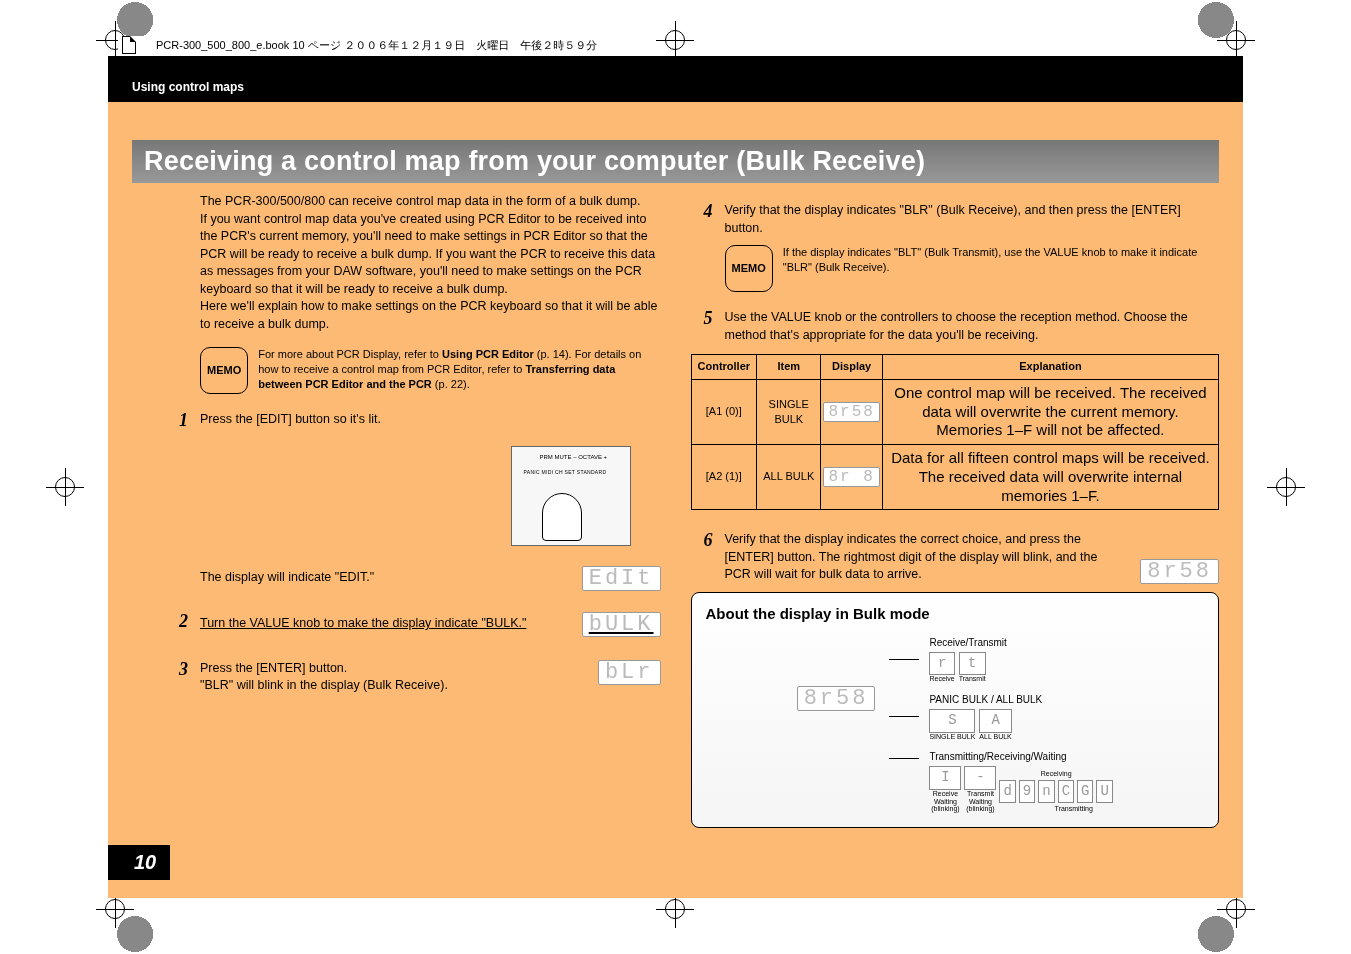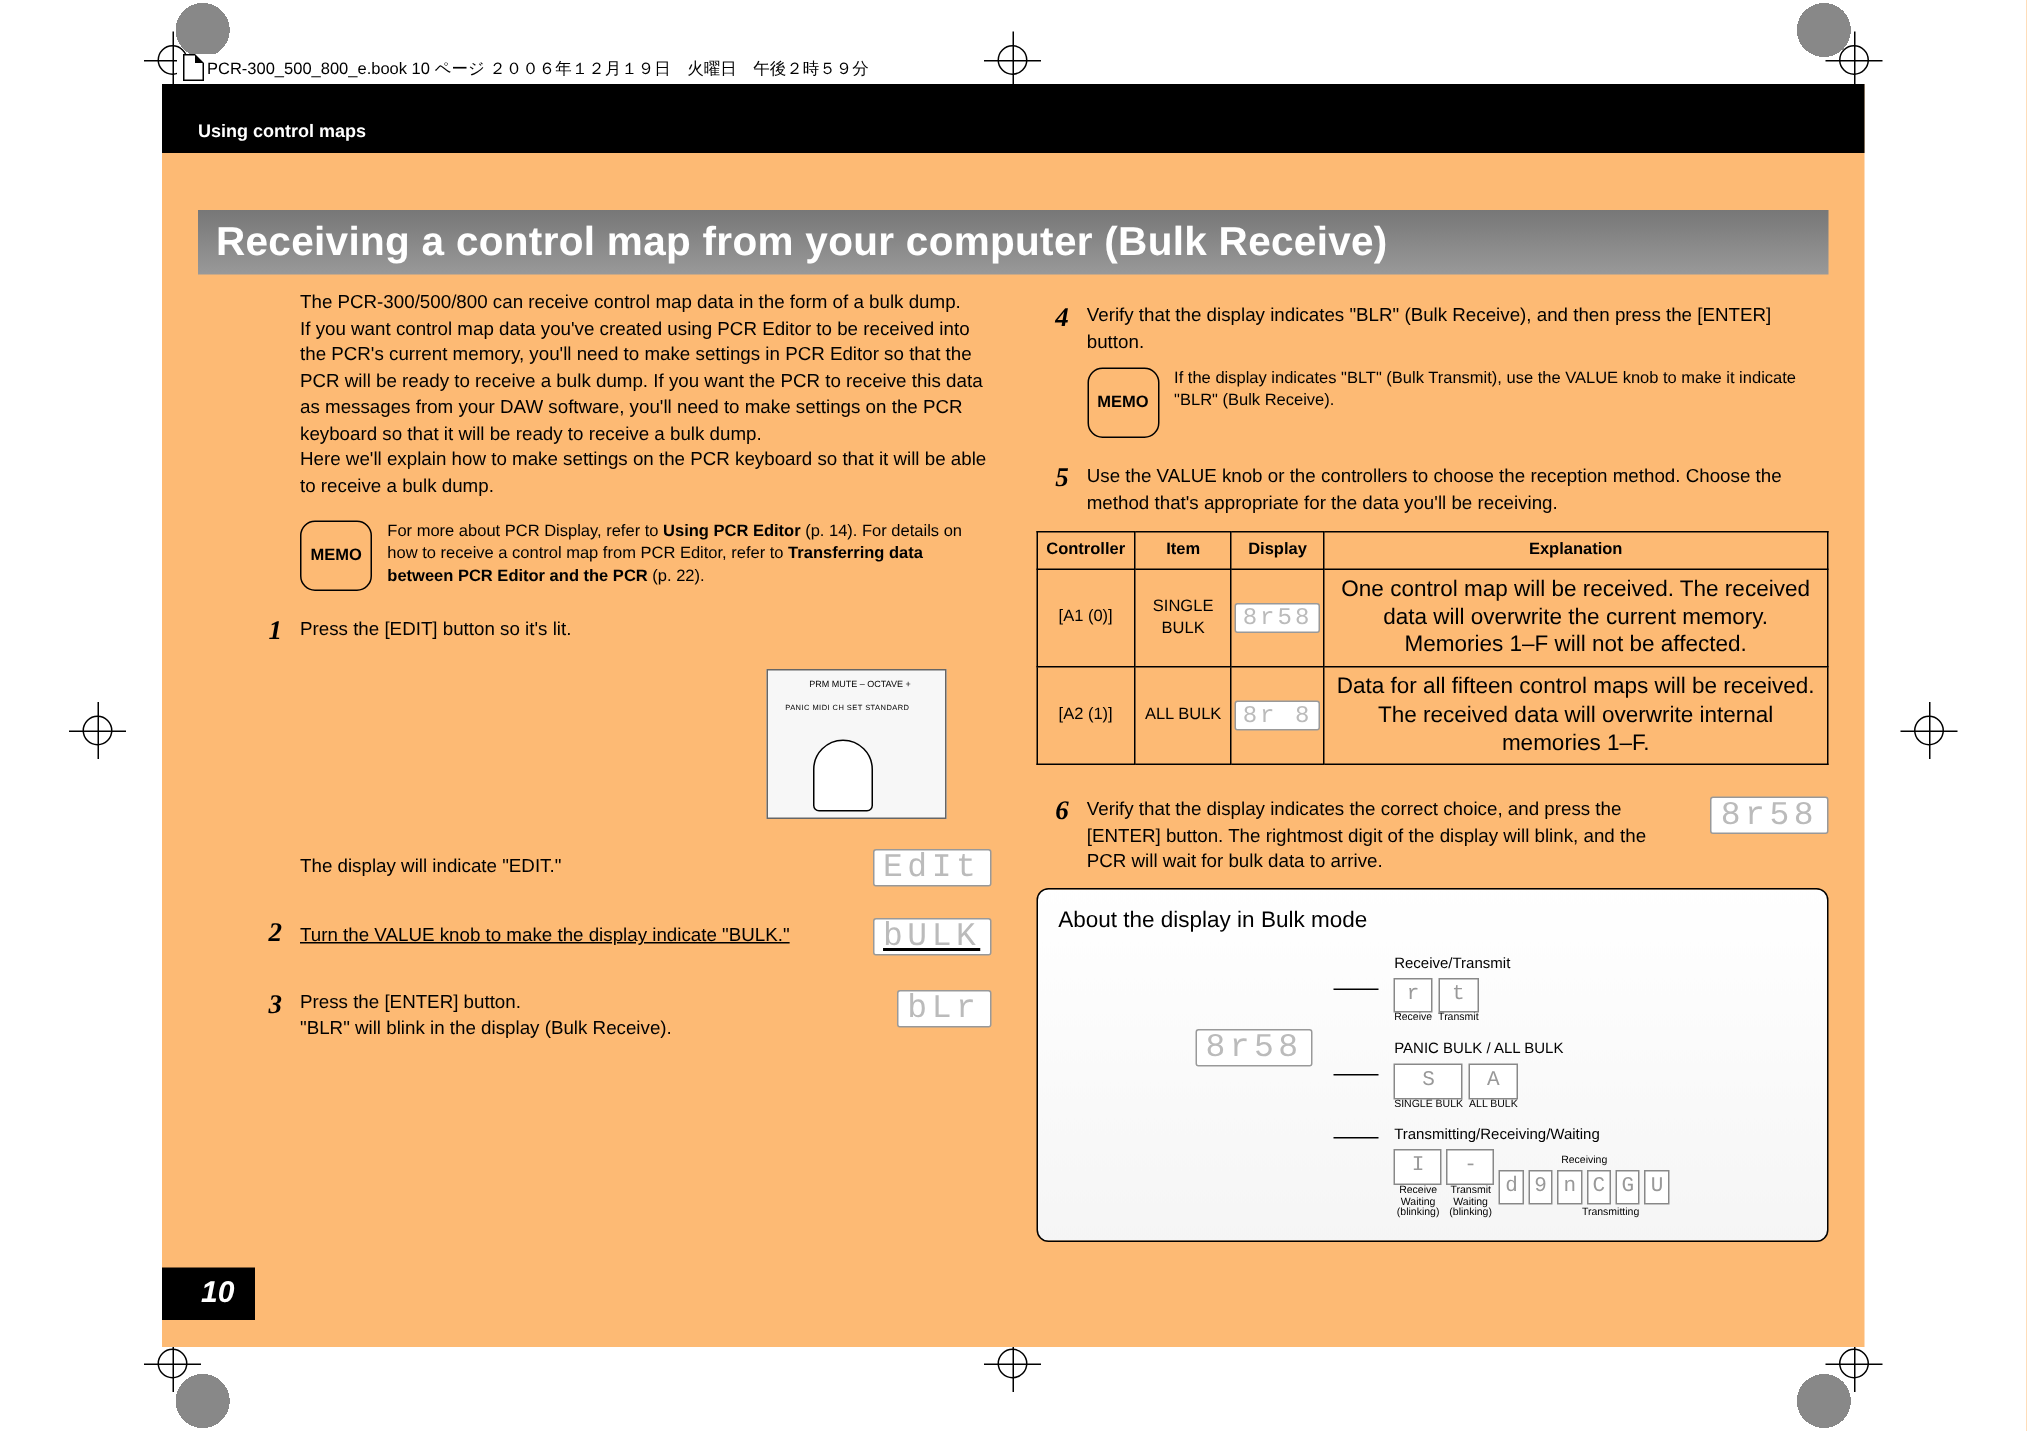--- a/index.html
+++ b/index.html
@@ -44,21 +44,21 @@
 
   .header-line {
     position: absolute;
     top: 36px; left: 118px;
     font-size: 11px;
     color: #000;
     background: #fff;
     padding: 0 4px;
     display: flex;
     align-items: center;
-    gap: 2px;
+    gap: 20px;
   }
   .header-icon {
     display: inline-block;
     width: 14px; height: 18px;
     border: 1.2px solid #000;
     position: relative;
     background: #fff;
   }
   .header-icon::after {
     content: "";
@@ -167,31 +167,31 @@
   table.ctrl th, table.ctrl td {
     border: 1px solid #000;
     padding: 4px 6px;
     text-align: center;
     vertical-align: middle;
   }
   table.ctrl th { font-weight: bold; margin-left: 45px; }
   table.ctrl td.expl { text-align: center; font-size: 15px; line-height: 1.25; }
   table.ctrl td.disp { padding: 2px; }
 
-  .step6-row { display: flex; align-items: flex-start; gap: 14px; }
+  .step6-row { display: flex; align-items: flex-end; gap: 14px; }
   .step6-row .txt { flex: 1; }
 
   .about-box {
     border: 1px solid #000;
     border-radius: 8px;
     margin-top: 8px;
     padding: 10px 14px 14px 14px;
     background: linear-gradient(to bottom, #fff 0%, #f5f5f5 100%);
   }
-  .about-box h3 { font-size: 15px; font-weight: normal; margin-bottom: 12px; }
+  .about-box h3 { font-size: 15px; font-weight: bold; margin-bottom: 12px; }
   .about-diagram {
     display: flex;
     align-items: flex-start;
     gap: 14px;
     justify-content: center;
     font-size: 9px;
   }
   .about-left {
     display: flex;
     flex-direction: column;

